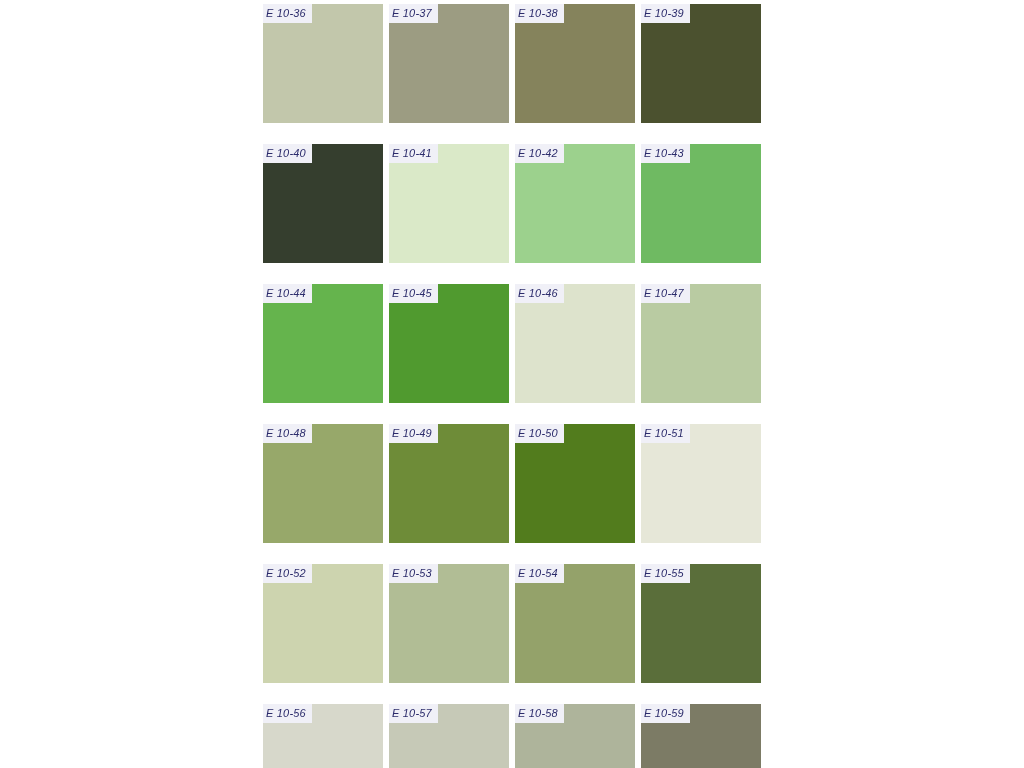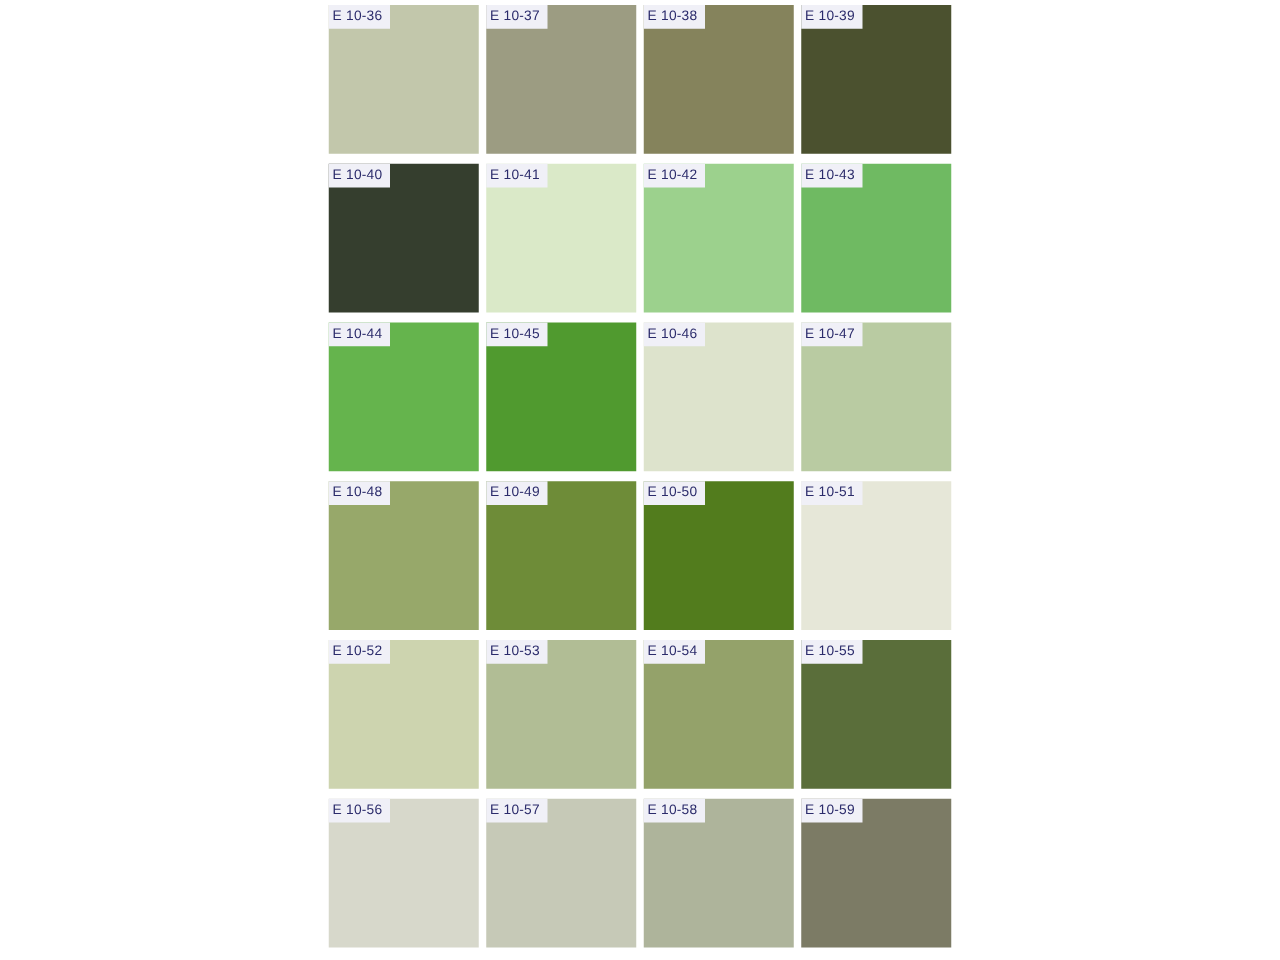--- a/index.html
+++ b/index.html
@@ -18,21 +18,22 @@
   #swatch-grid {
     position: absolute;
     left: 263px;
     top: 4px;
     width: 498px;
   }
 
   .swatch-row {
     display: block;
     font-size: 0;
-    margin-bottom: 8px;
+    margin-bottom: 21px;
+    font-style: italic;
   }
 
   .swatch {
     display: inline-block;
     vertical-align: top;
     width: 120px;
     height: 119px;
     margin-right: 6px;
     position: relative;
     font-size: 0;

